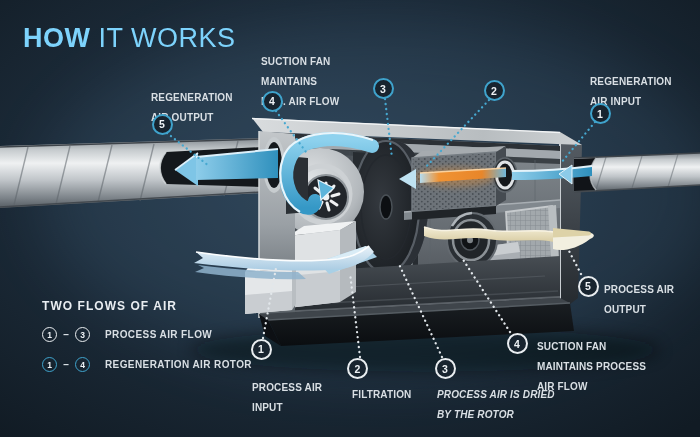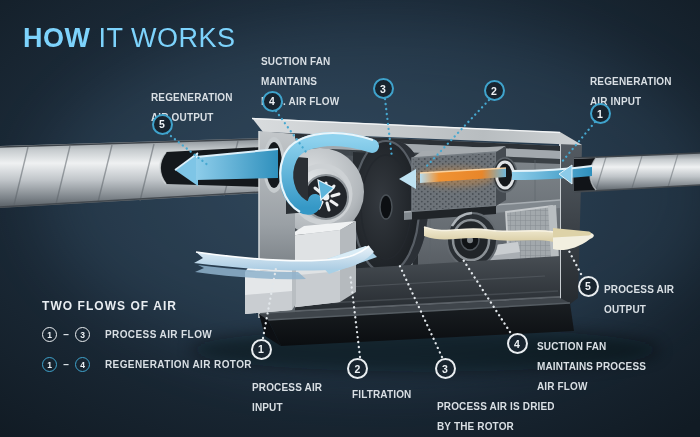--- a/index.html
+++ b/index.html
@@ -382,21 +382,21 @@
 <div class="badge blue" style="left:589.5px;top:103px;">1</div>
 
 <div class="badge white" style="left:250.5px;top:338.5px;">1</div>
 <div class="co-label" style="left:252px;top:378px;">PROCESS AIR
 INPUT</div>
 
 <div class="badge white" style="left:347px;top:358px;">2</div>
 <div class="co-label" style="left:352px;top:385px;">FILTRATION</div>
 
 <div class="badge white" style="left:434.5px;top:358px;">3</div>
-<div class="co-label" style="left:437px;top:397px;">PROCESS AIR IS DRIED
+<div class="co-label" style="left:437px;top:385px;font-style:italic;">PROCESS AIR IS DRIED
 BY THE ROTOR</div>
 
 <div class="badge white" style="left:506.5px;top:333px;">4</div>
 <div class="co-label" style="left:537px;top:337px;">SUCTION FAN
 MAINTAINS PROCESS
 AIR FLOW</div>
 
 <div class="badge white" style="left:577.5px;top:275.5px;">5</div>
 <div class="co-label" style="left:604px;top:280px;">PROCESS AIR
 OUTPUT</div>

